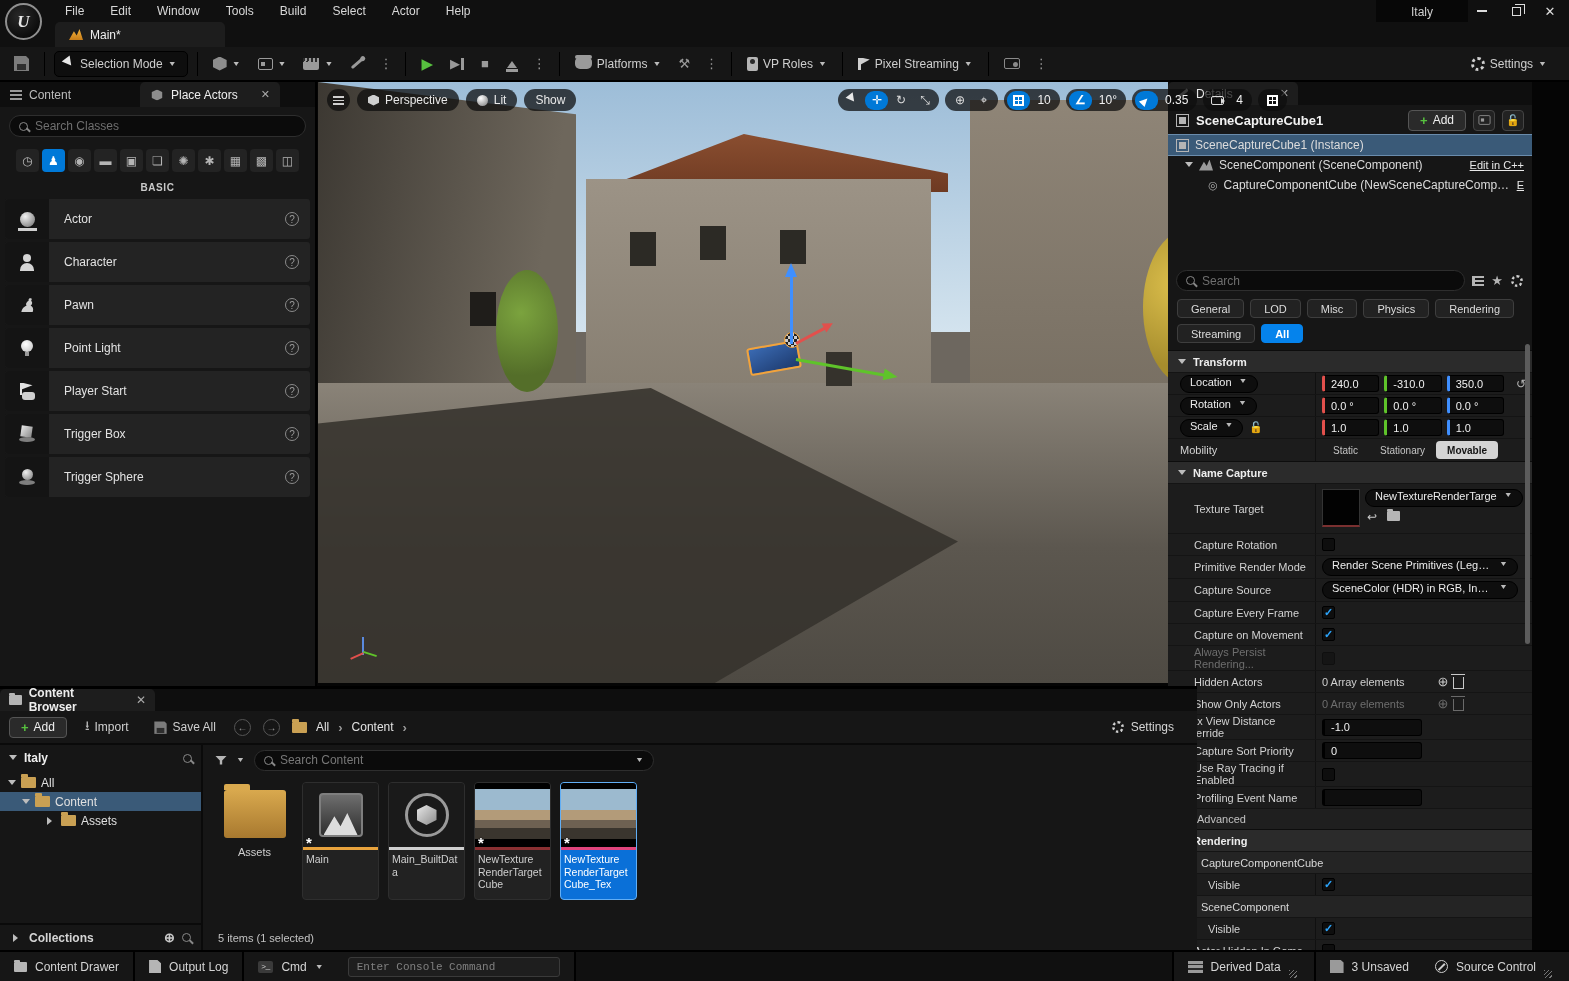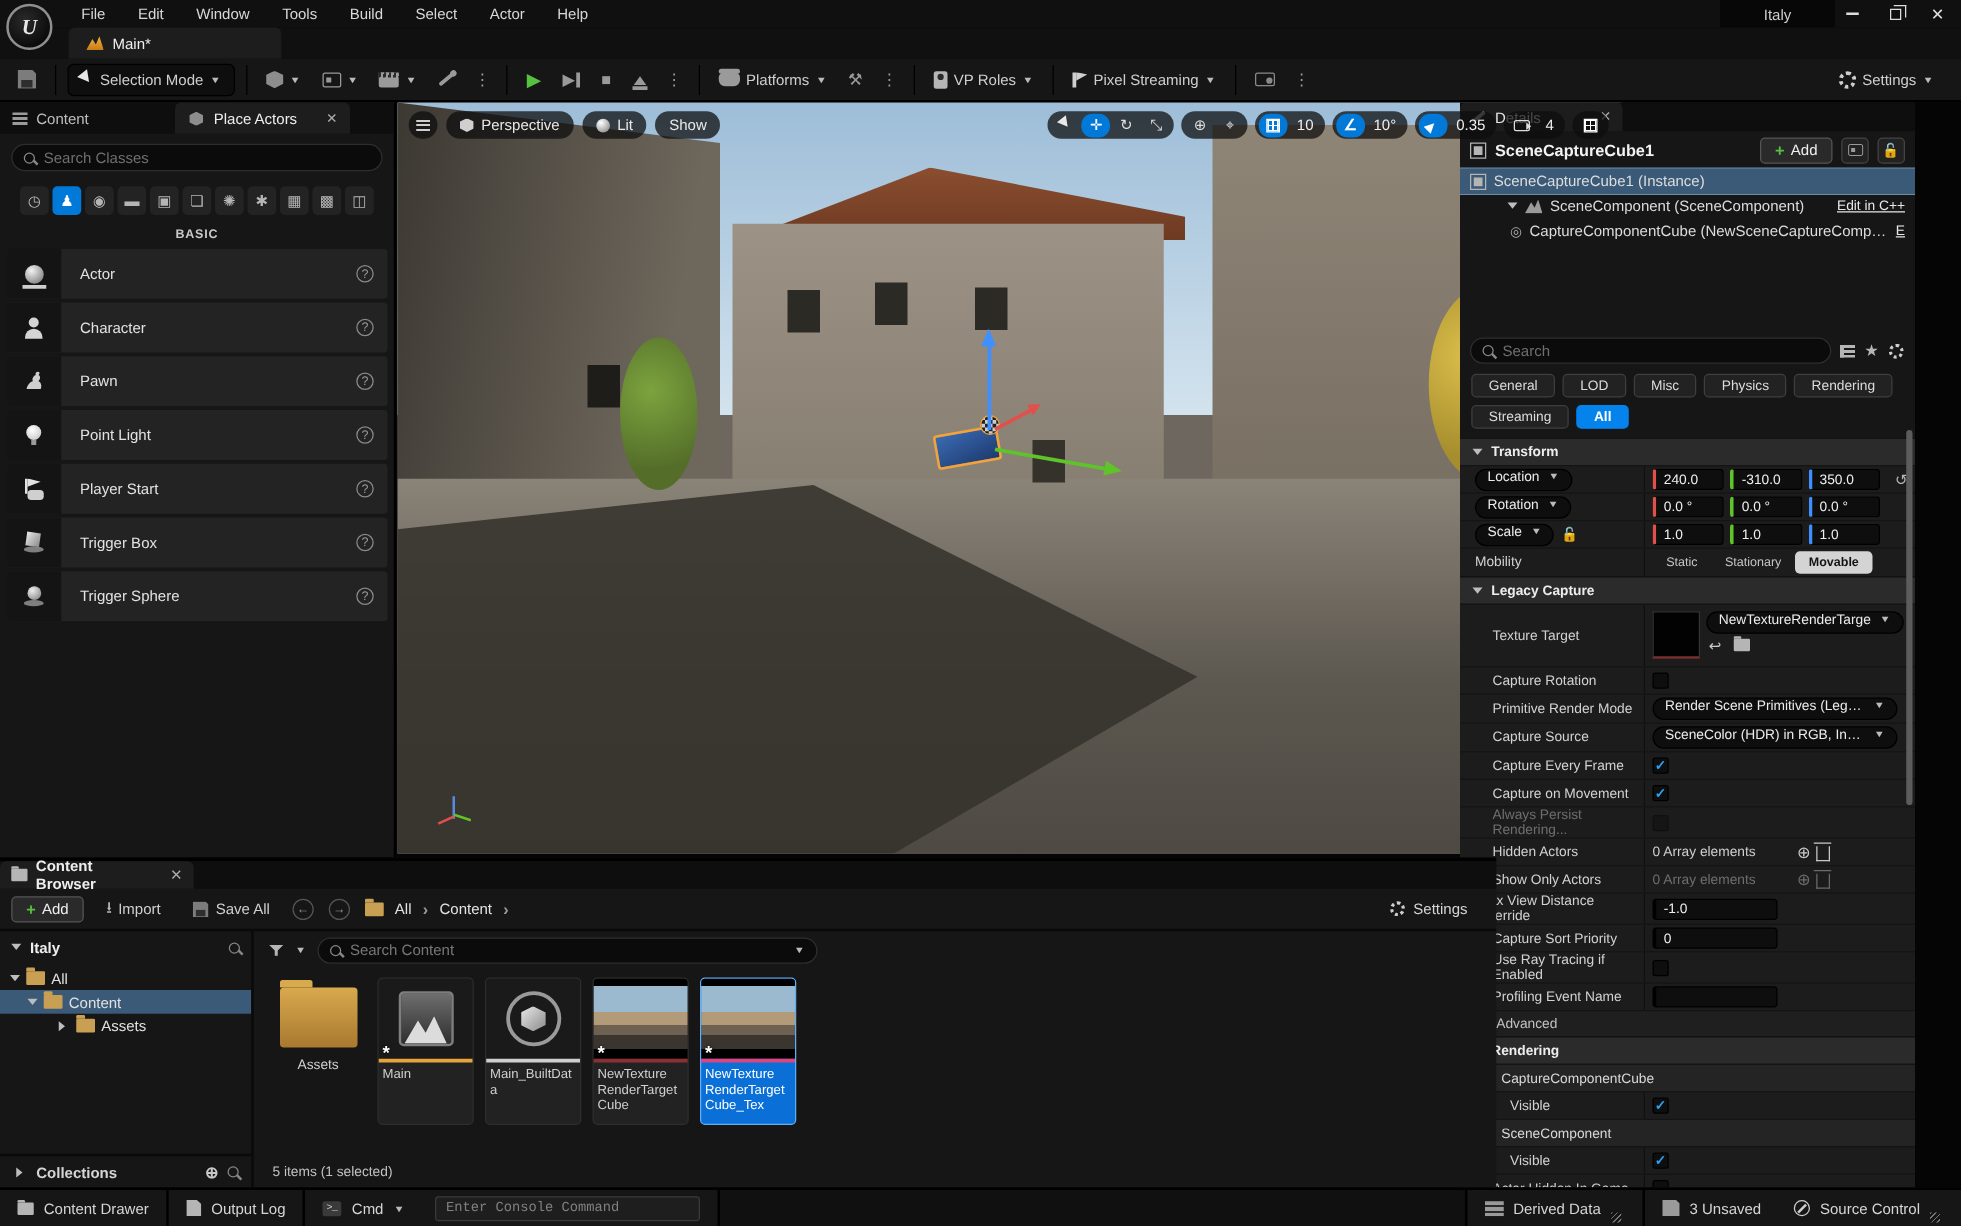--- a/index.html
+++ b/index.html
@@ -156,21 +156,21 @@
 .ic-pencil{width:12px;height:3px;background:#b5b5b5;transform:rotate(-40deg);border-radius:1px}
 .dt-head{height:30px;display:flex;align-items:center;padding:0 8px;gap:7px}
 .ic-capturecube{width:13px;height:13px;border:1.5px solid #b5b5b5;position:relative}
 .ic-capturecube::after{content:"";position:absolute;inset:2px;background:#b5b5b5}
 .dt-title{font-size:13px;font-weight:bold;color:#f2f2f2;flex:1}
 .add-btn{height:21px;border:1px solid #555;border-radius:4px;background:#2a2a2a;display:flex;align-items:center;gap:5px;padding:0 11px;color:#eee;font-size:12px}
 .add-plus{color:#57c13f;font-weight:bold;font-size:13px}
 .sq-btn{width:22px;height:21px;border:1px solid #444;border-radius:4px;background:#222;display:flex;align-items:center;justify-content:center;color:#bbb;font-size:11px}
 .trow{height:20px;display:flex;align-items:center;gap:6px;padding:0 8px;font-size:12px;color:#dcdcdc}
 .trow.sel{background:#3a5a78;outline:1px solid #6a8cac}
-.tind1{padding-left:38px}.tind2{padding-left:40px}
+.tind1{padding-left:17px}.tind2{padding-left:40px}
 .tlink{margin-left:auto;color:#e8e8e8;text-decoration:underline;font-size:11px;white-space:nowrap}
 .ellip{overflow:hidden;text-overflow:ellipsis;white-space:nowrap}
 .dt-gap{height:72px}
 .dt-search{height:27px;display:flex;align-items:center;gap:7px;padding:0 8px}
 .dt-search .search-pill{flex:1;margin:0;height:21px}
 .ic-star{color:#b5b5b5;font-size:13px}
 .ic-grid2{width:12px;height:10px;background:repeating-linear-gradient(#b5b5b5 0 2px,transparent 2px 4px),linear-gradient(90deg,#b5b5b5 3px,transparent 3px)}
 .chips{display:flex;flex-wrap:wrap;gap:6px;padding:5px 9px 7px}
 .chip{height:19px;padding:0 13px;border:1px solid #3e3e3e;border-radius:4px;background:#222;display:flex;align-items:center;font-size:11px;color:#dcdcdc}
 .chip.on{background:#0583ec;border-color:#0583ec;color:#fff;font-weight:bold}
@@ -667,21 +667,21 @@
           <span class="mob-btn">Static</span>
           <span class="mob-btn">Stationary</span>
           <span class="mob-btn on">Movable</span>
         </span>
       </span>
       <span class="dreset"></span>
     </div>
 
     <div class="dsec">
       <i class="tri-d"></i>
-      <span>Legacy Capture</span>
+      <span>Name Capture</span>
     </div>
     <div class="drow" style="min-height:50px">
       <span class="dlabel">Texture Target</span>
       <span class="dval" style="align-items:flex-start;padding-top:5px">
         <span class="thumb-tt"></span>
         <span class="ttcol">
           <span class="combo">
             <span class="ellip">NewTextureRenderTarge</span>
             <span class="chev" style="margin-left:auto">▼</span>
           </span>

